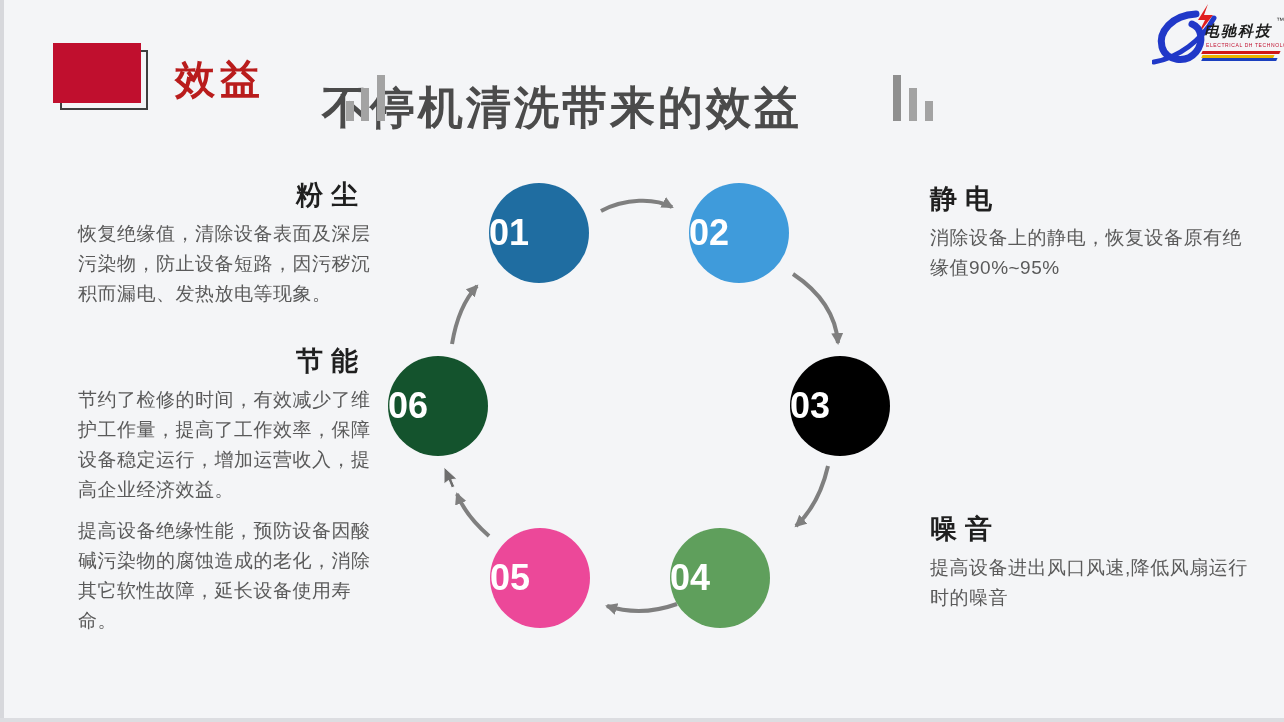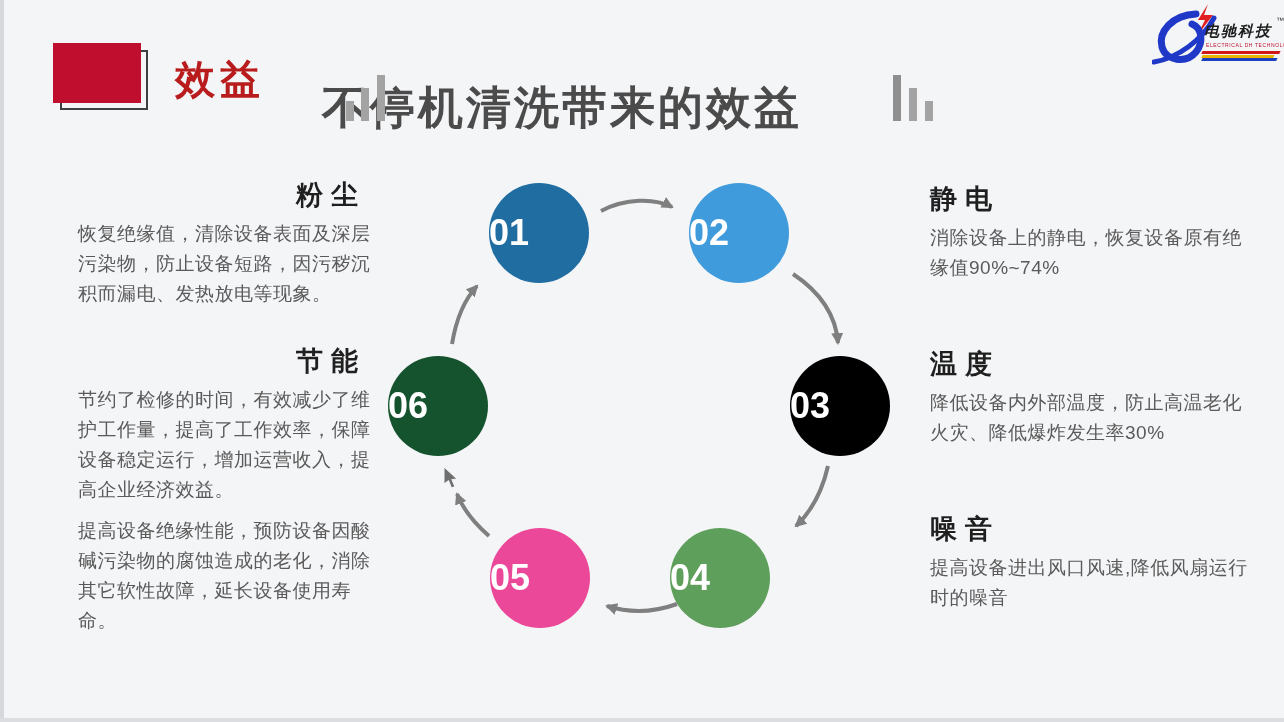--- a/index.html
+++ b/index.html
@@ -136,25 +136,21 @@
   <div class="panel panel-left pl2">
     <h3>节能</h3>
     <p>节约了检修的时间，有效减少了维护工作量，提高了工作效率，保障设备稳定运行，增加运营收入，提高企业经济效益。</p>
   </div>
   <div class="panel panel-left pl3">
     <p>提高设备绝缘性能，预防设备因酸碱污染物的腐蚀造成的老化，消除其它软性故障，延长设备使用寿命。</p>
   </div>
 
   <div class="panel panel-right pr1">
     <h3>静电</h3>
-    <p>消除设备上的静电，恢复设备原有绝缘值90%~74%</p>
-  </div>
-  <div class="panel panel-right pr2">
-    <h3>温度</h3>
-    <p>降低设备内外部温度，防止高温老化火灾、降低爆炸发生率30%</p>
+    <p>消除设备上的静电，恢复设备原有绝缘值90%~95%</p>
   </div>
   <div class="panel panel-right pr3">
     <h3>噪音</h3>
     <p>提高设备进出风口风速,降低风扇运行时的噪音</p>
   </div>
 
   <svg class="cursor" width="18" height="24" viewBox="0 0 18 24">
     <path d="M2,1 L2,18 L6.5,14.5 L9.5,22 L12.8,20.5 L9.8,13.5 L15,13 Z" fill="#6e6e6e" stroke="#f4f5f7" stroke-width="1"></path>
   </svg>
 

